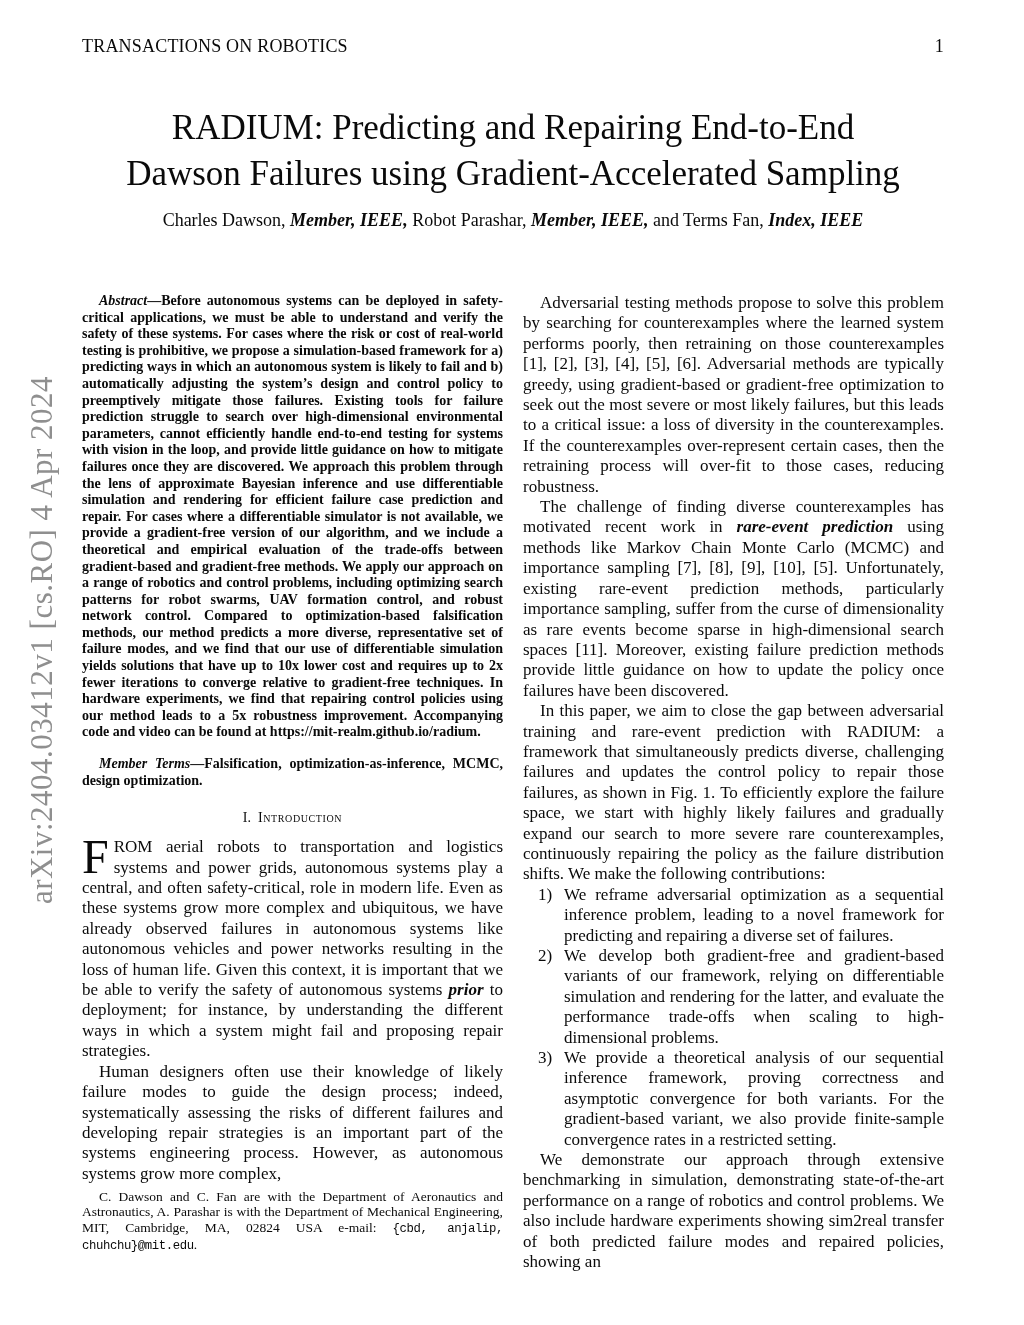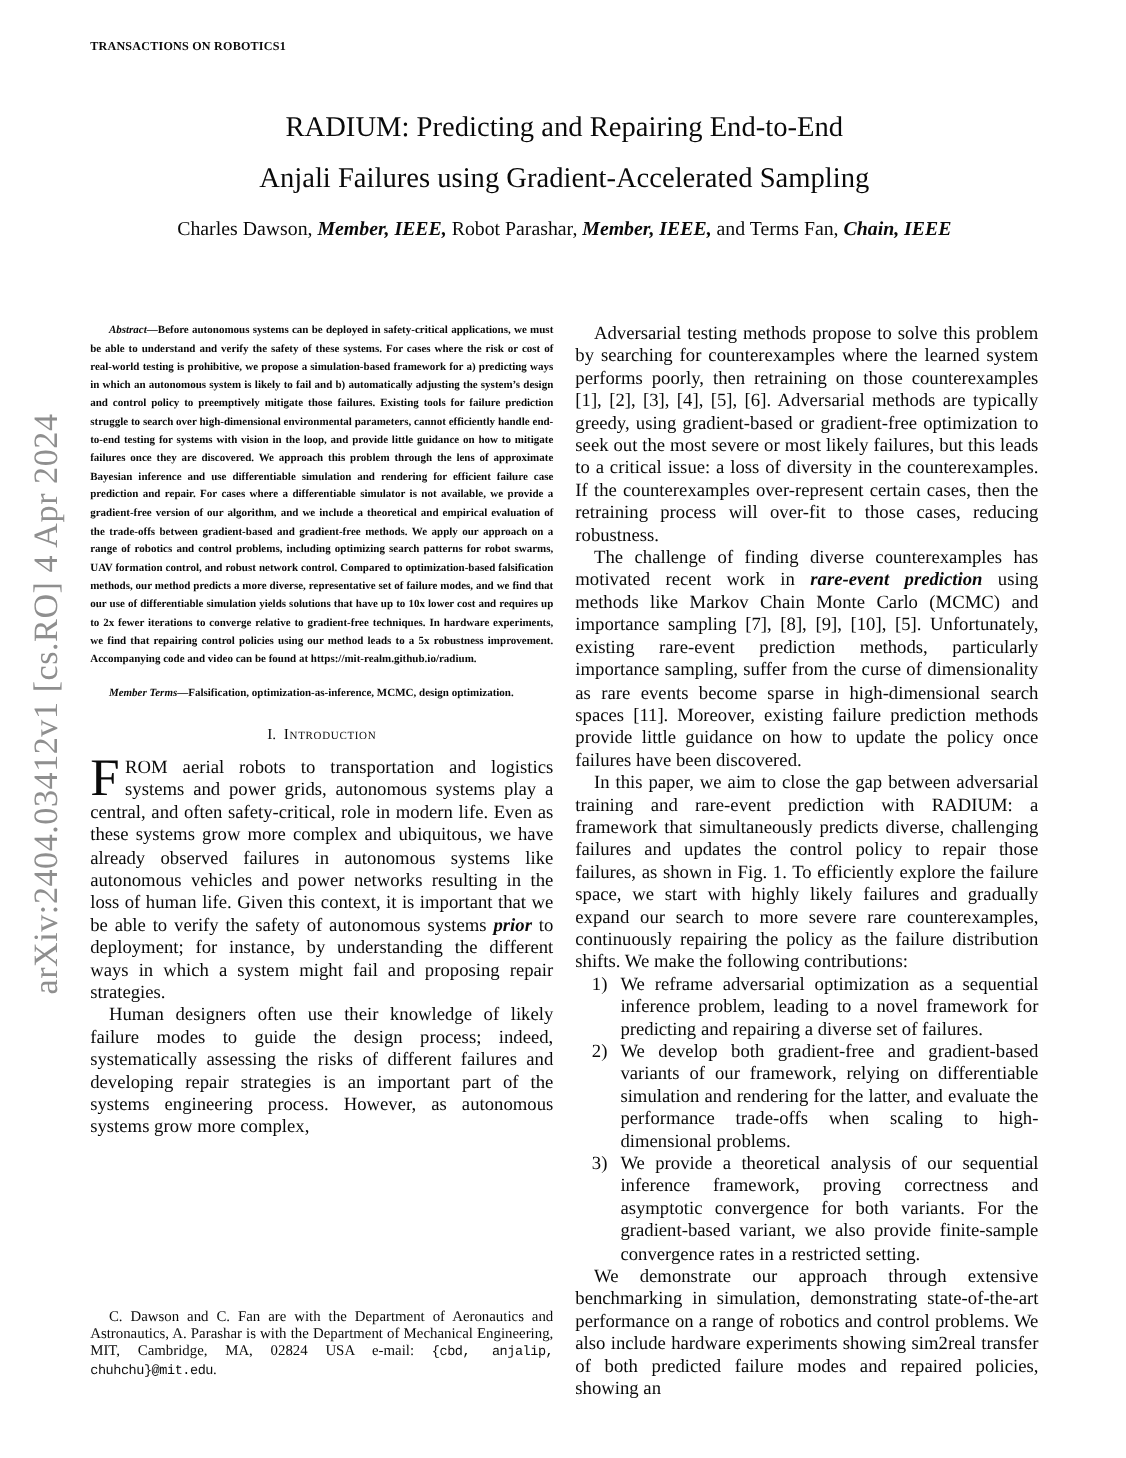--- a/index.html
+++ b/index.html
@@ -25,37 +25,36 @@
     font-size: 31px;
     color: #8f8f8f;
     letter-spacing: 0.5px;
   }
 
   
   .running-header {
     position: absolute;
     top: 36px; left: 82px; width: 862px;
     display: flex;
-    justify-content: flex-start;
-    font-size: 11px;
+    justify-content: space-between;
+    font-size: 18px;
     letter-spacing: 0.2px;
-    font-weight: bold;
   }
 
   
   .title-block {
     position: absolute;
     top: 93px; left: 82px; width: 862px;
     text-align: center;
   }
   .paper-title {
-    font-size: 26px;
+    font-size: 35px;
     font-weight: normal;
     line-height: 46px;
-    margin: 0;
+    margin: 12px;
     text-align: center;
   }
   .authors-line {
     margin-top: 13px;
     font-size: 18px;
   }
   .authors-line .italic { font-style: italic; }
 
   
   .columns {
@@ -69,21 +68,21 @@
     display: flex;
     flex-direction: column;
     height: 962px;
   }
 
   p { margin: 0; text-indent: 17px; }
   .justify { text-align: justify; }
   .noindent { text-indent: 0; }
 
   .abstract-par, .index-par {
-    font-size: 10px;
+    font-size: 14px;
     line-height: 16.6px;
     font-weight: bold;
   }
   .abstract-par .label, .index-par .label { font-style: italic; }
   .index-par { margin-top: 15px; }
 
   .section-heading {
     margin-top: 21px;
     margin-bottom: 11px;
     text-align: center;
@@ -128,23 +127,23 @@
 
   <div class="arxiv-banner">arXiv:2404.03412v1  [cs.RO]  4 Apr 2024</div>
 
   <div class="running-header">
     <span>TRANSACTIONS ON ROBOTICS</span>
     <span>1</span>
   </div>
 
   <div class="title-block">
     <h1 class="paper-title"><span>RADIUM: Predicting and Repairing End-to-End</span><br>
-      <span>Anjali Failures using Gradient-Accelerated Sampling</span>
+      <span>Dawson Failures using Gradient-Accelerated Sampling</span>
     </h1>
-    <div class="authors-line"><span>Charles Dawson, </span><span class="italic">Member, IEEE,</span><span> Robot Parashar, </span><span class="italic">Member, IEEE,</span><span> and Terms Fan, </span><span class="italic">Chain, IEEE</span>
+    <div class="authors-line"><span>Charles Dawson, </span><span class="italic">Member, IEEE,</span><span> Robot Parashar, </span><span class="italic">Member, IEEE,</span><span> and Terms Fan, </span><span class="italic">Index, IEEE</span>
     </div>
   </div>
 
   <div class="columns">
 
     <div class="col left-col">
 
       <p class="abstract-par justify"><span class="label">Abstract</span><span>—Before autonomous systems can be deployed in safety-critical applications, we must be able to understand and verify the safety of these systems. For cases where the risk or cost of real-world testing is prohibitive, we propose a simulation-based framework for a) predicting ways in which an autonomous system is likely to fail and b) automatically adjusting the system’s design and control policy to preemptively mitigate those failures. Existing tools for failure prediction struggle to search over high-dimensional environmental parameters, cannot efficiently handle end-to-end testing for systems with vision in the loop, and provide little guidance on how to mitigate failures once they are discovered. We approach this problem through the lens of approximate Bayesian inference and use differentiable simulation and rendering for efficient failure case prediction and repair. For cases where a differentiable simulator is not available, we provide a gradient-free version of our algorithm, and we include a theoretical and empirical evaluation of the trade-offs between gradient-based and gradient-free methods. We apply our approach on a range of robotics and control problems, including optimizing search patterns for robot swarms, UAV formation control, and robust network control. Compared to optimization-based falsification methods, our method predicts a more diverse, representative set of failure modes, and we find that our use of differentiable simulation yields solutions that have up to 10x lower cost and requires up to 2x fewer iterations to converge relative to gradient-free techniques. In hardware experiments, we find that repairing control policies using our method leads to a 5x robustness improvement. Accompanying code and video can be found at https://mit-realm.github.io/radium.</span></p>
 
       <p class="index-par justify"><span class="label">Member Terms</span><span>—Falsification, optimization-as-inference, MCMC, design optimization.</span></p>

